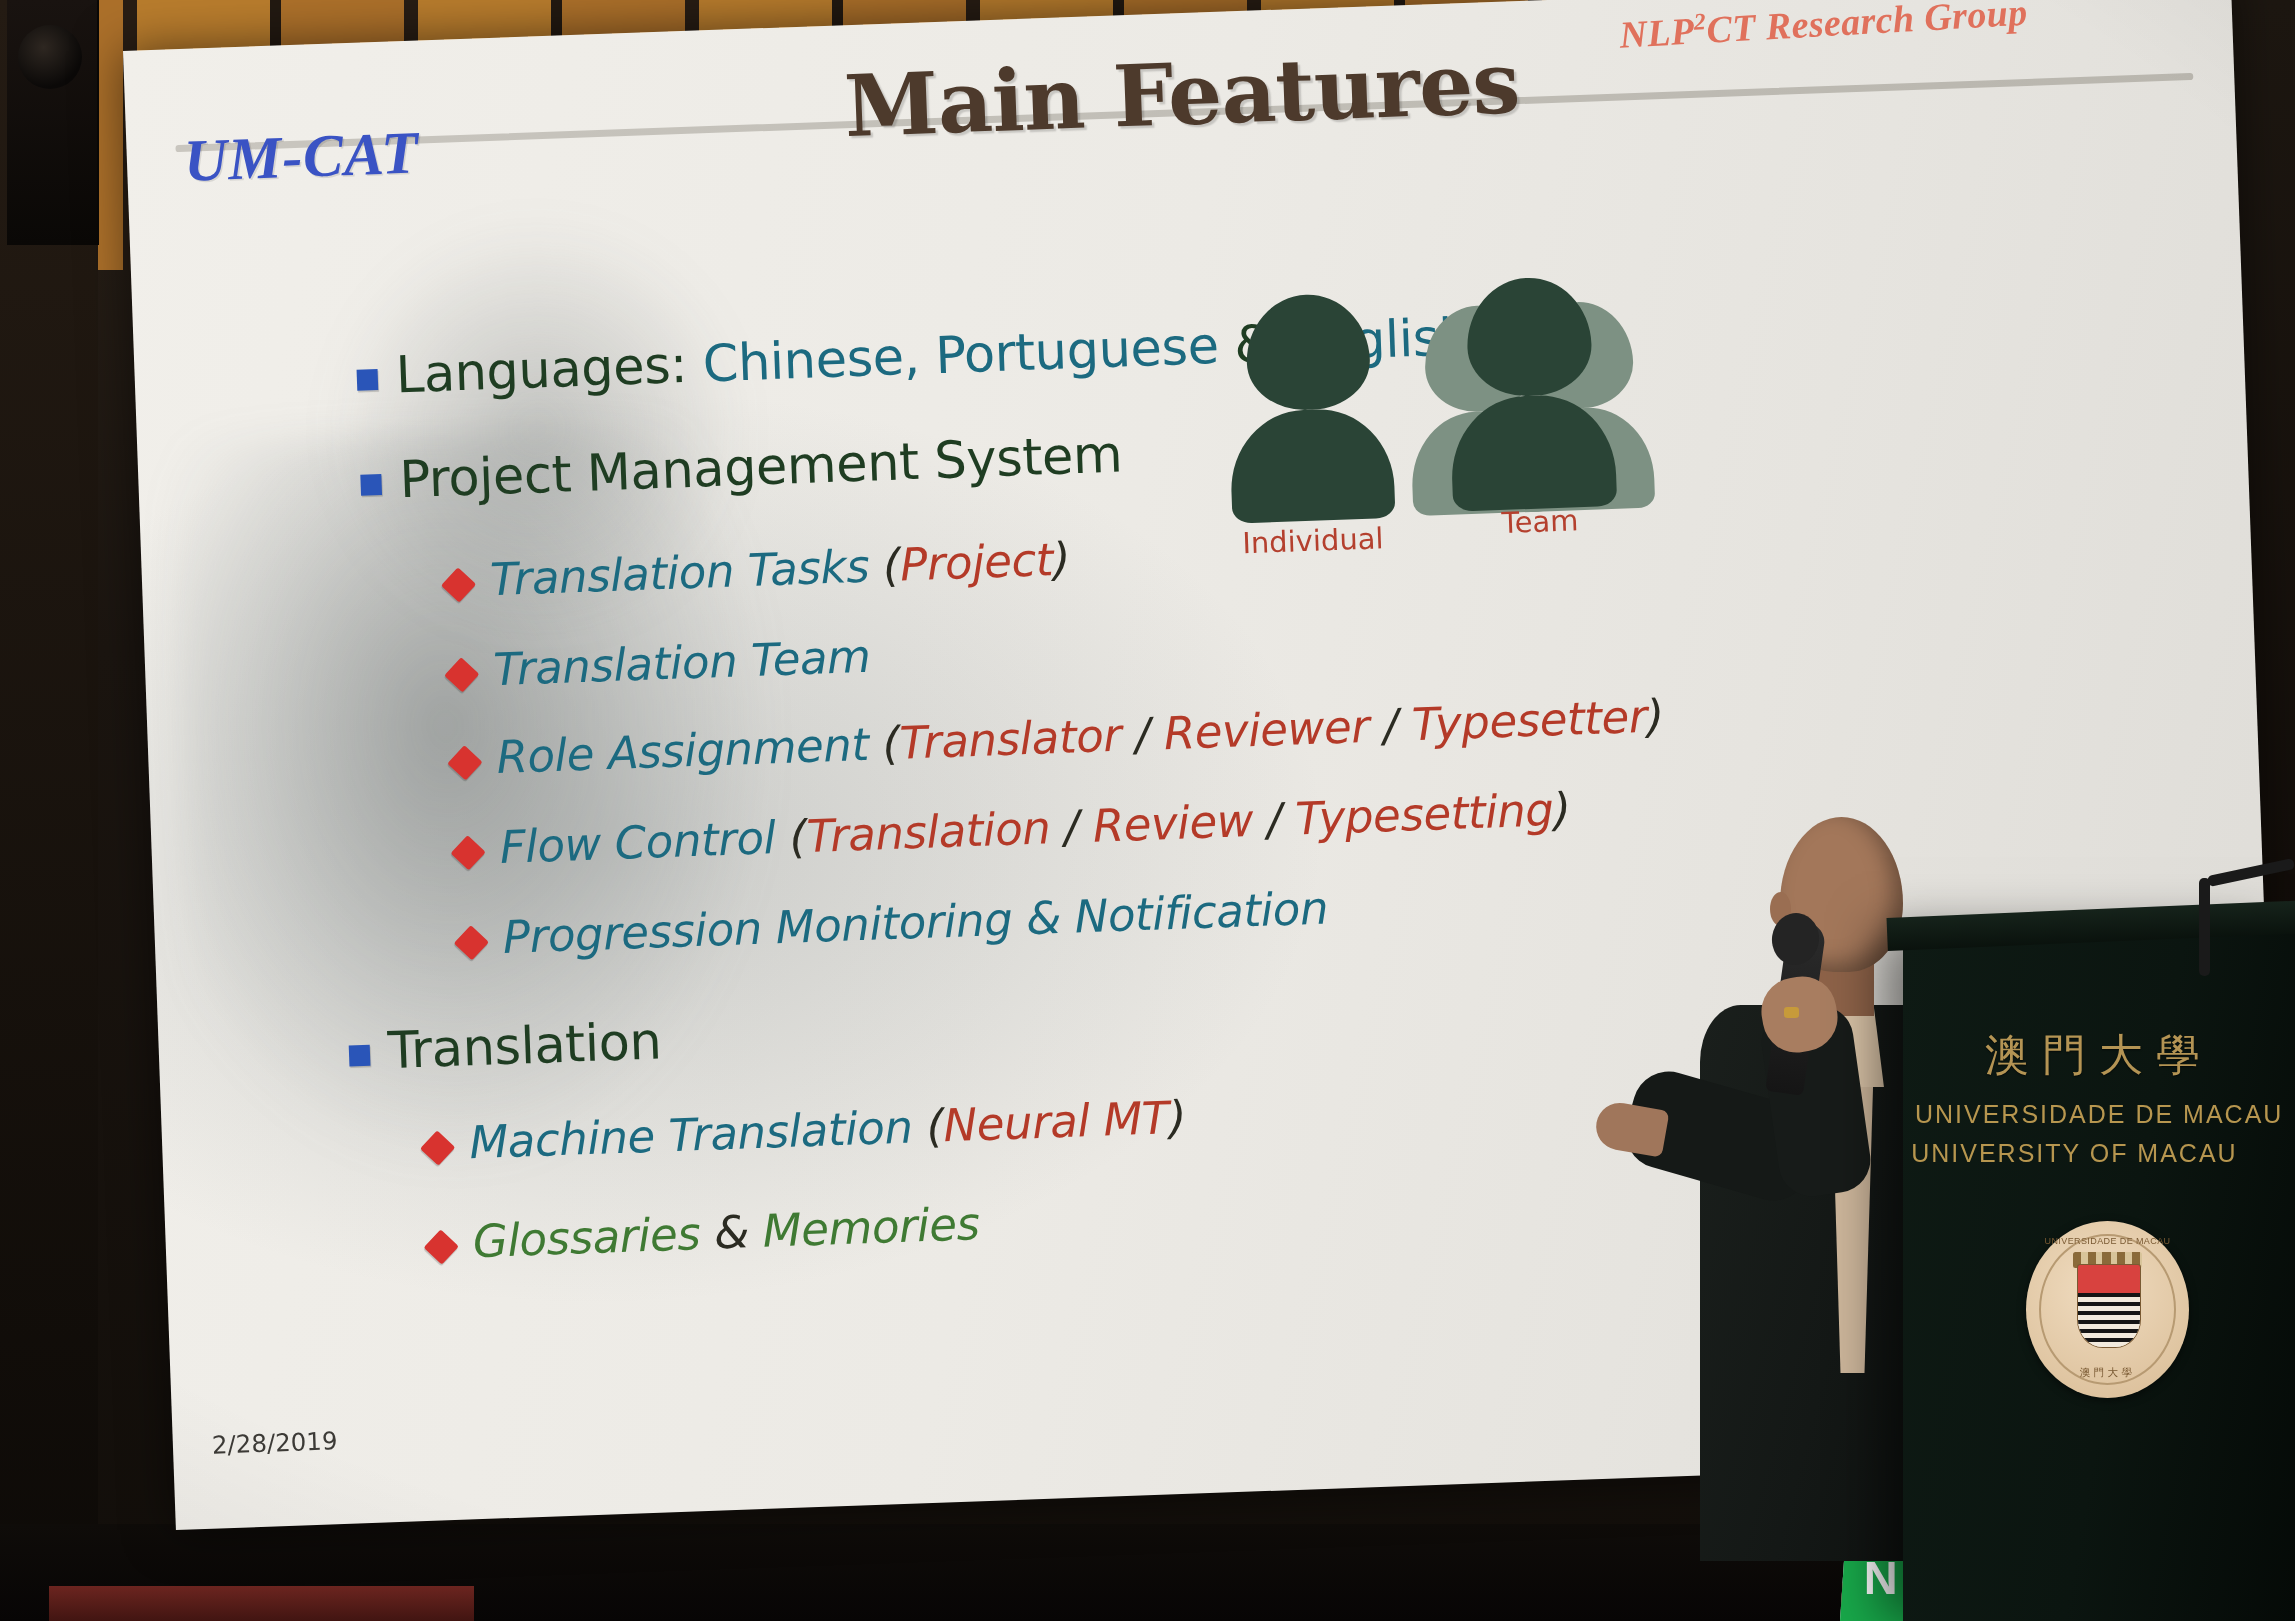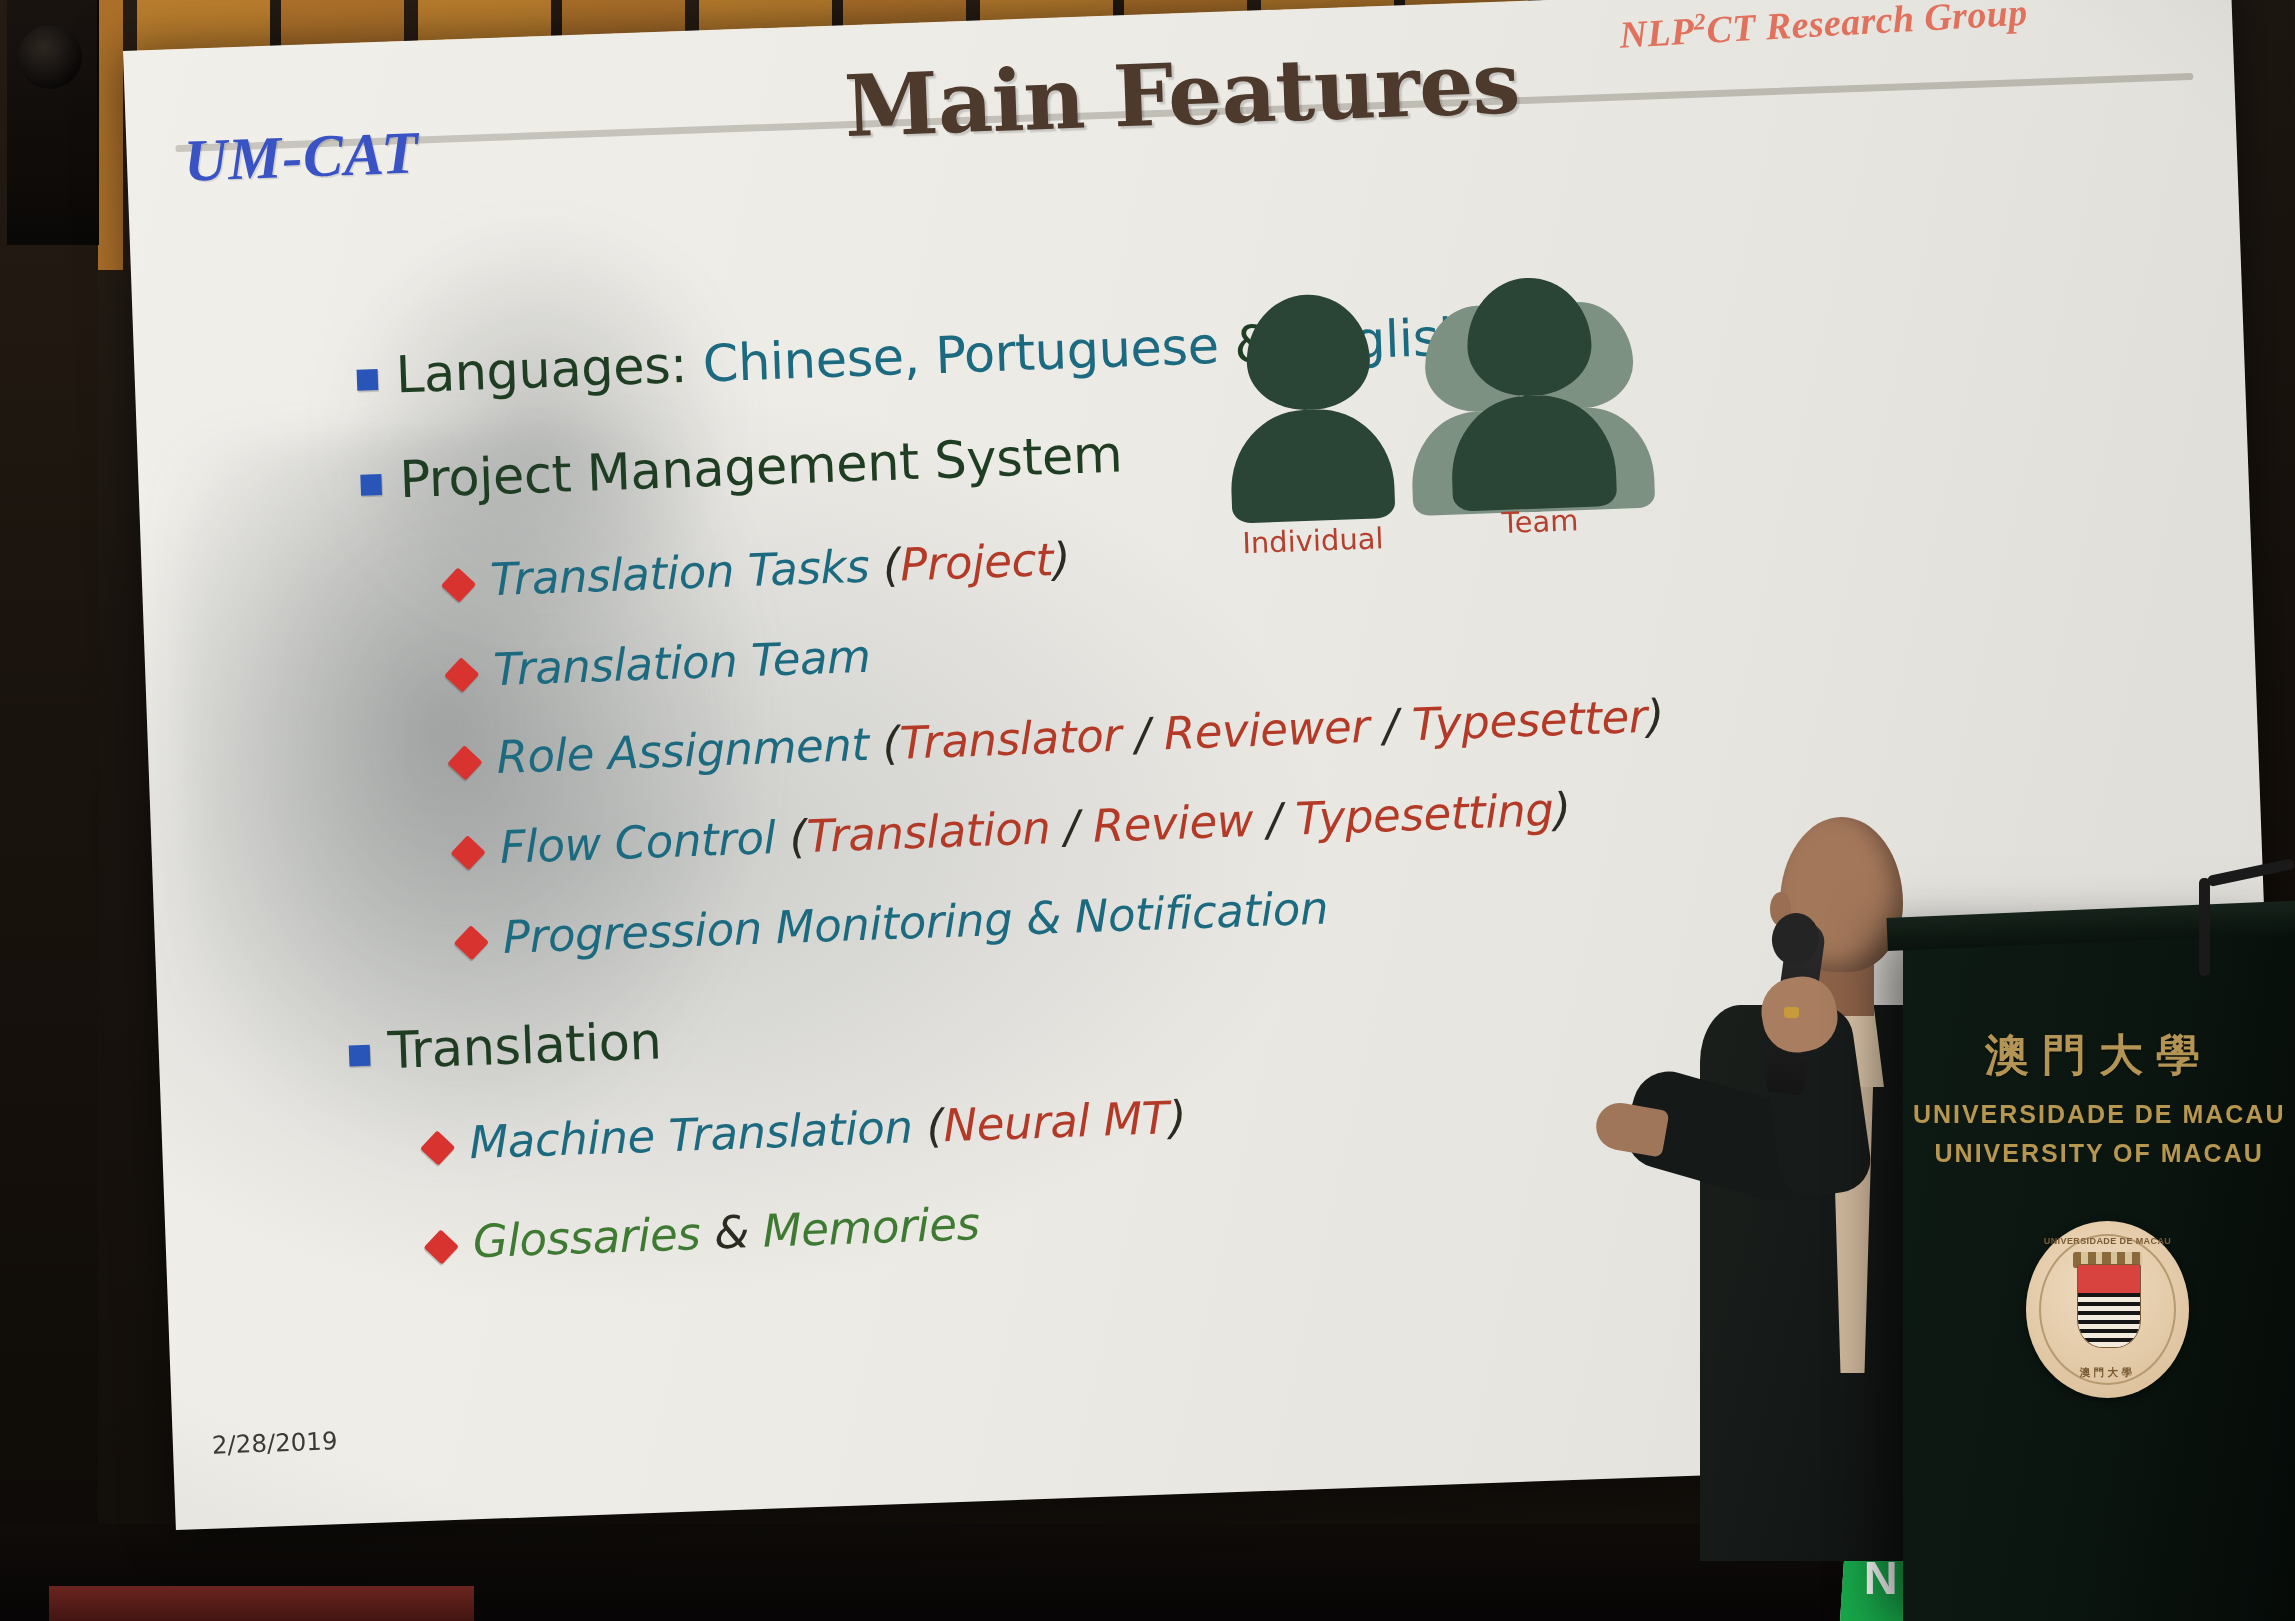--- a/index.html
+++ b/index.html
@@ -224,38 +224,37 @@
     position:absolute;left:80px;top:96px;width:47px;height:52px;
     background:#242424;border-radius:50%;transform:rotate(8deg);
   }
   .ring{position:absolute;left:92px;top:190px;width:14.7px;height:11.4px;background:#c79a3a;border-radius:3.3px;}
 
   
   .podium{
     position:absolute;left:1903px;top:930px;width:392px;height:692px;z-index:7;
     background:linear-gradient(100deg,#0e1a14 0%,#0b1510 55%,#050a07 100%);
     box-shadow:-24.5px 0 49px rgba(0,0,0,.5);
-    font-weight:bold;
   }
   .podium::before{
     content:"";position:absolute;left:-16.3px;top:-21px;width:425px;height:33px;
     background:linear-gradient(180deg,#16231b,#0a120d);transform:rotate(-2.4deg);
   }
   .podium-zh{
     position:absolute;left:24.5px;top:96px;width:343px;text-align:center;
     font-family:"DejaVu Sans",sans-serif;font-size:44px;letter-spacing:13px;
     color:#b49454;text-shadow:0 0.8px 1.6px rgba(0,0,0,.6);
   }
   .podium-pt{
     position:absolute;left:8.2px;top:170px;width:376px;text-align:center;
     font-family:"Liberation Sans",sans-serif;font-size:25px;letter-spacing:2px;
     color:#b7964f;
   }
   .podium-en{
-    position:absolute;left:8.2px;top:209px;width:376px;text-align:center;
+    position:absolute;left:8.2px;top:209px;width:376px;text-align:left;
     font-family:"Liberation Sans",sans-serif;font-size:25px;letter-spacing:2px;
     color:#b7964f;
   }
   .seal{
     position:absolute;left:123px;top:291px;width:163px;height:177px;border-radius:50%;
     background:radial-gradient(circle at 45% 38%,#f0dcc0,#d8bb94);
     box-shadow:0 2.5px 8.2px rgba(0,0,0,.5);
   }
   .seal-ring{
     position:absolute;inset:13px;border-radius:50%;border:2.5px solid #b79a72;

